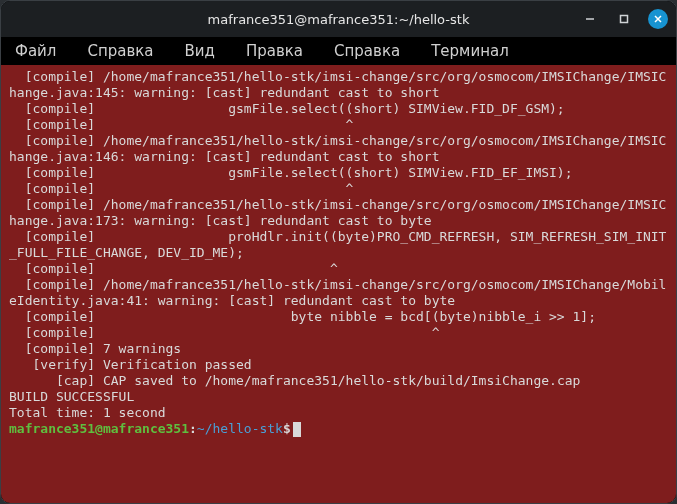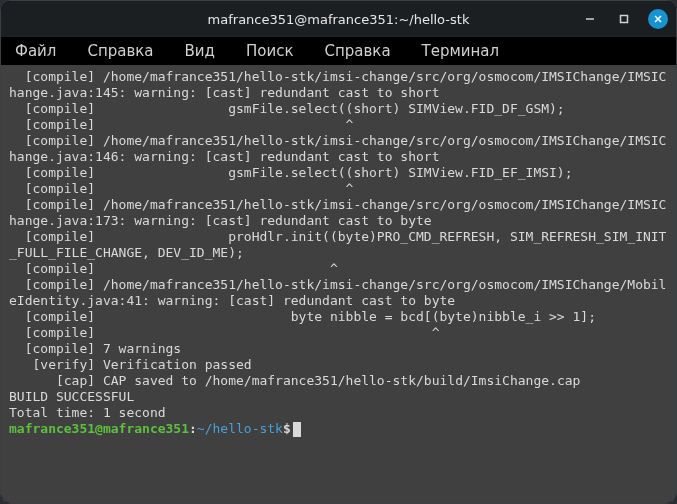--- a/index.html
+++ b/index.html
@@ -66,21 +66,21 @@
     gap: 31px;
     padding: 0 14px;
     color: #d0d0d0;
     font-family: "DejaVu Sans", "Liberation Sans", sans-serif;
     font-size: 15px;
     flex-shrink: 0;
   }
   .menu-item { cursor: pointer; }
   .terminal {
     flex: 1;
-    background: #404040;
+    background: #7f1d1d;
     color: #d9d9d9;
     font-size: 13px;
     line-height: 16px;
     padding: 4px 8px 6px 8px;
     white-space: pre-wrap;
     word-break: break-all;
     overflow: hidden;
   }
   .prompt-line { display: flex; align-items: flex-end; }
   .prompt-user { color: #5fbf3f; font-weight: bold; }
@@ -119,20 +119,20 @@
             <path d="M2 2 L8 8 M8 2 L2 8" stroke="currentColor" stroke-width="1.5"></path>
           </svg>
       </div>
     </div>
   </div>
 
   <div class="menubar">
     <span class="menu-item">Файл</span>
     <span class="menu-item">Справка</span>
     <span class="menu-item">Вид</span>
-    <span class="menu-item">Поиск</span>
+    <span class="menu-item">Правка</span>
     <span class="menu-item">Справка</span>
     <span class="menu-item">Терминал</span>
   </div>
 
   <div class="terminal"><div>  [compile] /home/mafrance351/hello-stk/imsi-change/src/org/osmocom/IMSIChange/IMSIChange.java:145: warning: [cast] redundant cast to short</div><div>  [compile]                 gsmFile.select((short) SIMView.FID_DF_GSM);</div><div>  [compile]                                ^</div><div>  [compile] /home/mafrance351/hello-stk/imsi-change/src/org/osmocom/IMSIChange/IMSIChange.java:146: warning: [cast] redundant cast to short</div><div>  [compile]                 gsmFile.select((short) SIMView.FID_EF_IMSI);</div><div>  [compile]                                ^</div><div>  [compile] /home/mafrance351/hello-stk/imsi-change/src/org/osmocom/IMSIChange/IMSIChange.java:173: warning: [cast] redundant cast to byte</div><div>  [compile]                 proHdlr.init((byte)PRO_CMD_REFRESH, SIM_REFRESH_SIM_INIT_FULL_FILE_CHANGE, DEV_ID_ME);</div><div>  [compile]                              ^</div><div>  [compile] /home/mafrance351/hello-stk/imsi-change/src/org/osmocom/IMSIChange/MobileIdentity.java:41: warning: [cast] redundant cast to byte</div><div>  [compile]                         byte nibble = bcd[(byte)nibble_i &gt;&gt; 1];</div><div>  [compile]                                           ^</div><div>  [compile] 7 warnings</div><div>   [verify] Verification passed</div><div>      [cap] CAP saved to /home/mafrance351/hello-stk/build/ImsiChange.cap</div><div></div><div>BUILD SUCCESSFUL</div><div>Total time: 1 second</div><div class="prompt-line"><span class="prompt-user">mafrance351@mafrance351</span><span class="prompt-colon">:</span><span class="prompt-path">~/hello-stk</span><span class="prompt-dollar">$</span><span class="cursor"></span></div></div>
 
 </div>
 
 </body></html>

